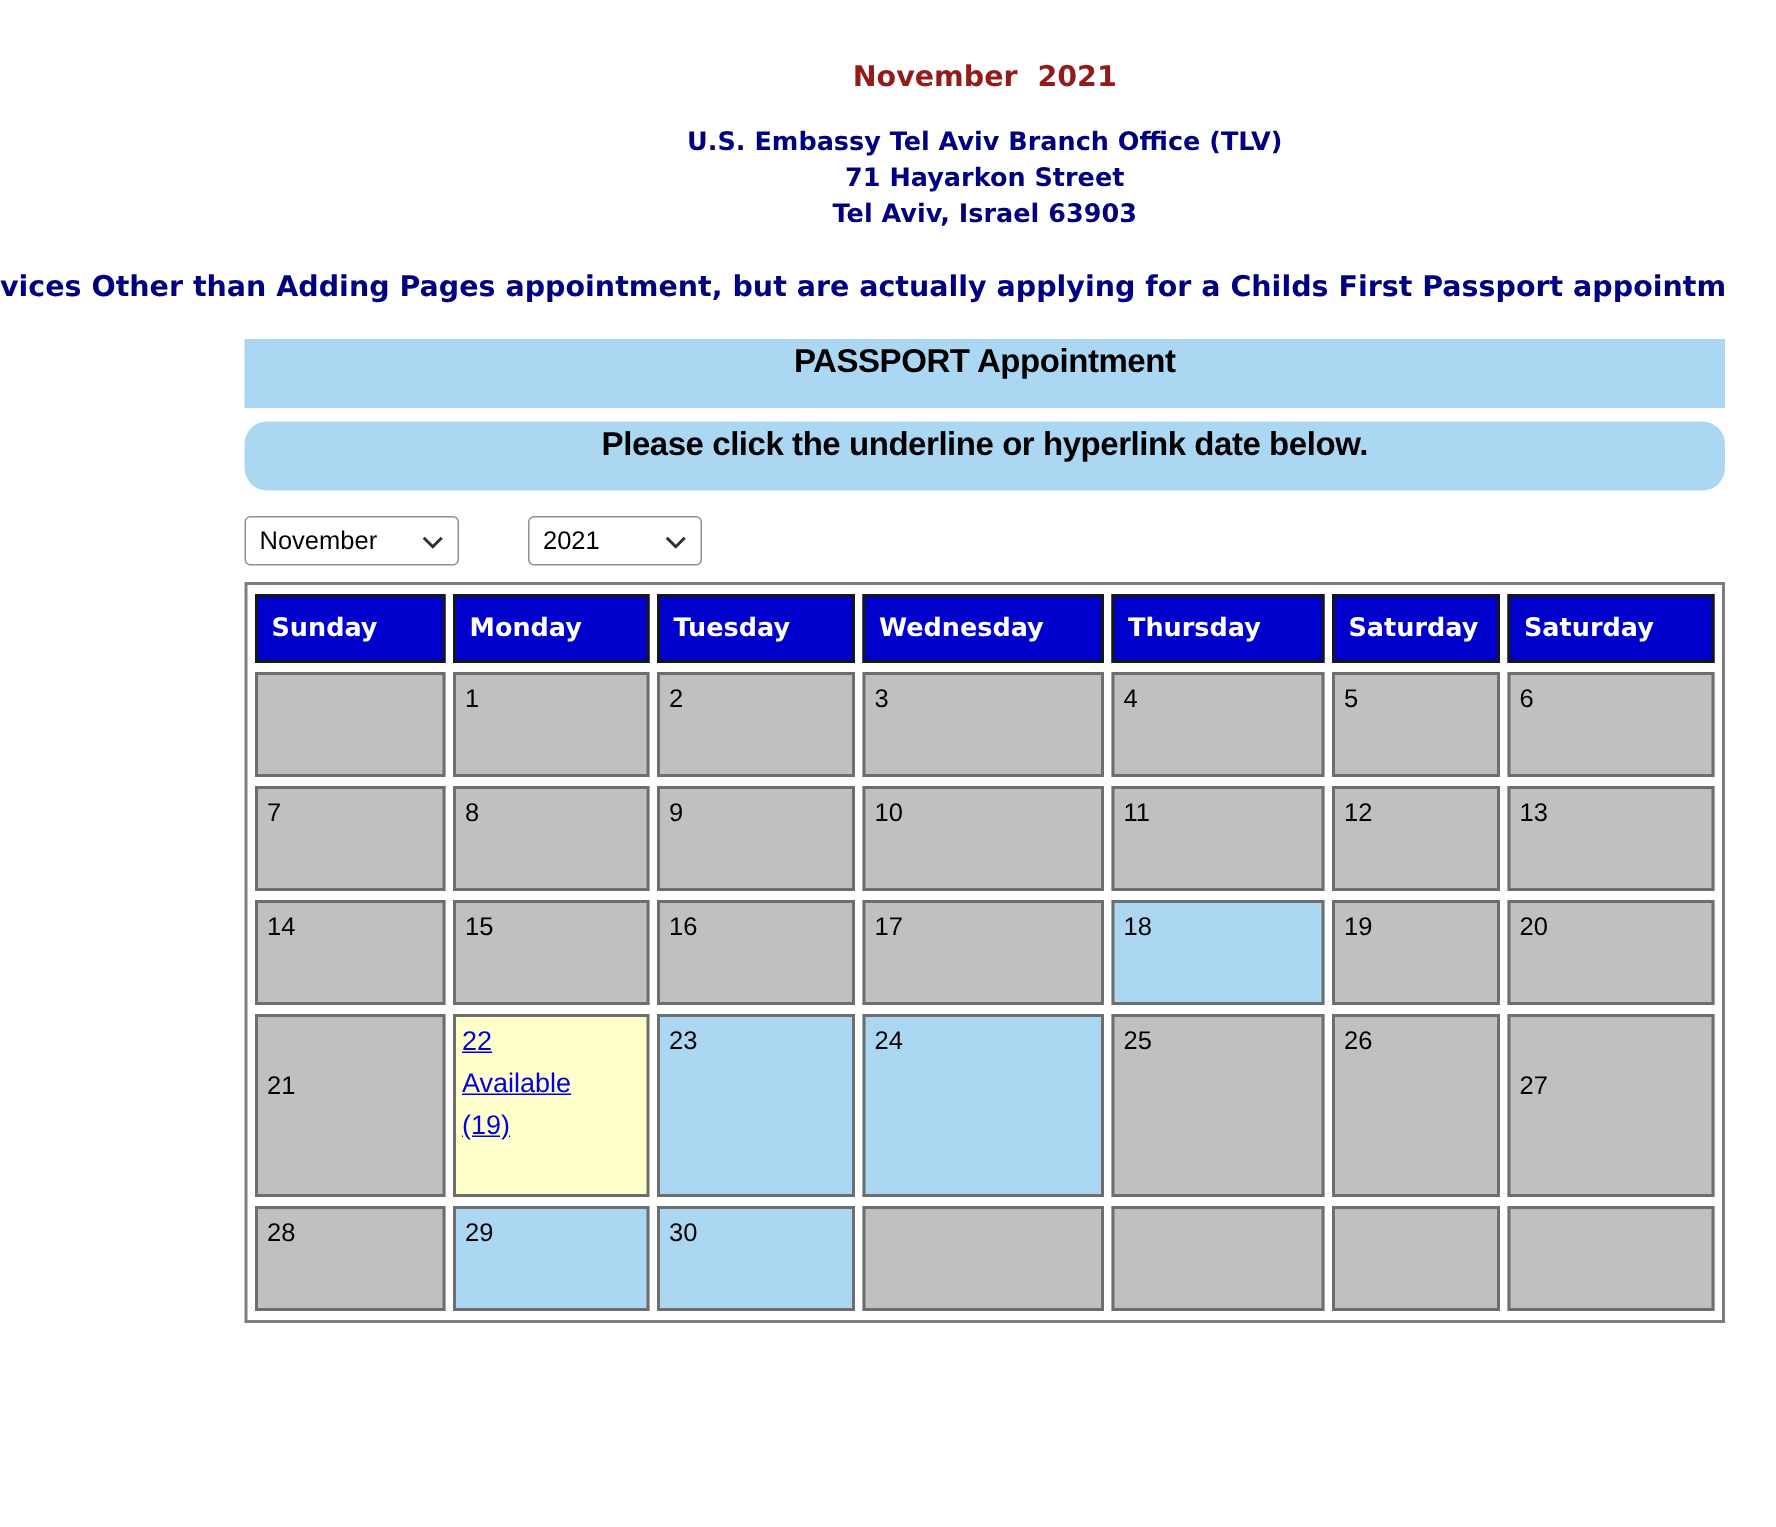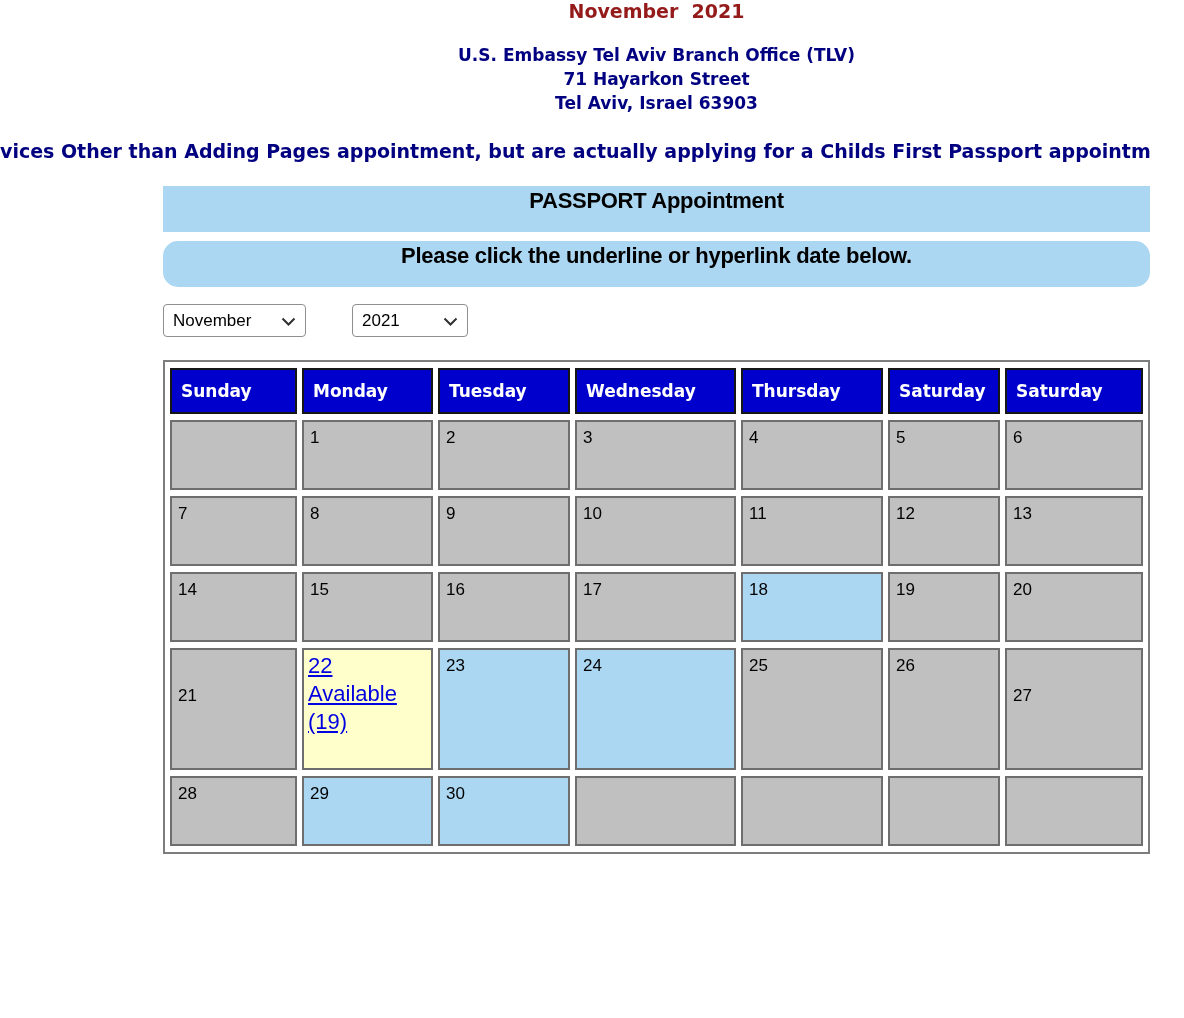--- a/index.html
+++ b/index.html
@@ -6,21 +6,21 @@
   html, body { background: #fff; }
   body {
     width: 1184px; height: 1018px;
     overflow: hidden; position: relative;
     font-family: "Liberation Sans", sans-serif;
   }
   .col { margin-left: 163px; width: 987px; }
 
   
   .page-title {
-    text-align: center; white-space: pre;
+    padding-top: 40px; text-align: center; white-space: pre;
     font-family: "DejaVu Sans", sans-serif; font-weight: bold; font-size: 19px;
     color: var(--maroon, #951b1b);
   }
   .address {
     margin-top: 21px; text-align: center;
     font-family: "DejaVu Sans", sans-serif; font-weight: bold;
     font-size: 17px; line-height: 24px;
     color: var(--navy, #000080);
   }
   .notice {
@@ -47,40 +47,40 @@
     background: #fff; color: #000; font-size: 17px;
     font-family: "Liberation Sans", sans-serif;
     padding: 0 30px 0 9px;
   }
   .month-select { width: 143px; }
   .year-select { width: 116px; margin-left: 24px; }
   .chevron { position: absolute; right: 10px; top: 13px; pointer-events: none; line-height: 0; }
 
   
   table.cal {
-    margin-top: 23px; width: 987px; table-layout: fixed;
+    margin-top: 11px; width: 987px; table-layout: fixed;
     border-collapse: separate; border-spacing: 5px 6px;
     border: 2px solid #7d7d7d; background: #fff;
   }
   th {
     background: var(--headerblue, #0000cc); color: #fff;
     border: 2px solid #161616; height: 46px;
     font-family: "DejaVu Sans", sans-serif; font-weight: bold; font-size: 17px;
     text-align: left; padding-left: 9px; vertical-align: middle;
   }
   td {
     border: 2px solid #6e6e6e; height: 70px; vertical-align: top;
     font-size: 17px; color: #000; padding: 6px 0 0 6px;
   }
   td.passed   { background: var(--gray, #c0c0c0); }
   td.booked   { background: var(--lightblue, #abd7f2); }
   td.available{ background: var(--yellow, #ffffcc); padding: 2px 2px 0 4px; }
   tr.tall td  { height: 122px; }
   td.vmid     { padding-top: 36px; }
-  a.avail { color: var(--linkblue, #0000e0); font-size: 22px; text-decoration: none; cursor: pointer; }
+  a.avail { color: var(--linkblue, #0000e0); font-size: 18px; text-decoration: none; cursor: pointer; }
   a.avail div { line-height: 28px; text-align: left; text-decoration: underline; }
   a.avail div.first { text-align: left; }
 
   
   .legend { margin-top: 15px; }
   .legend-row { display: flex; align-items: center; margin-top: 7px; }
   .legend-row:first-child { margin-top: 0; }
   .swatch { width: 78px; height: 38px; margin-left: 102px; flex: 0 0 auto; }
   .legend-label {
     margin-left: 86px; font-size: 21px; letter-spacing: -0.2px;

